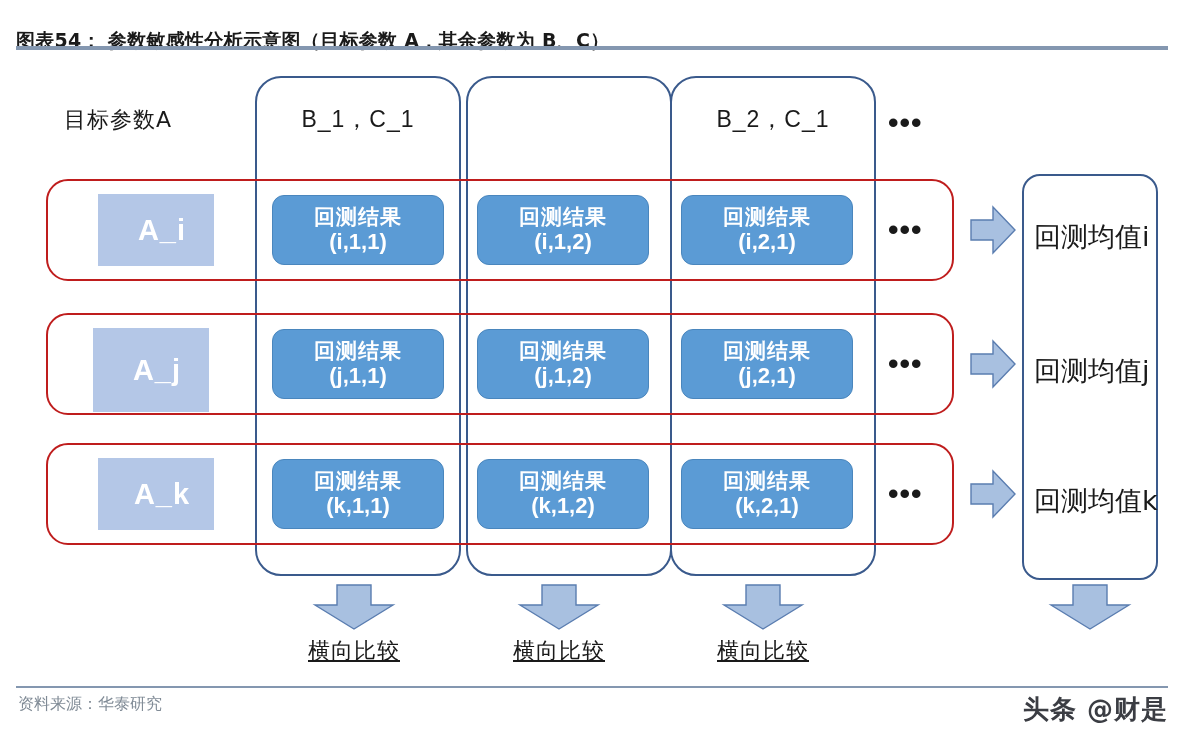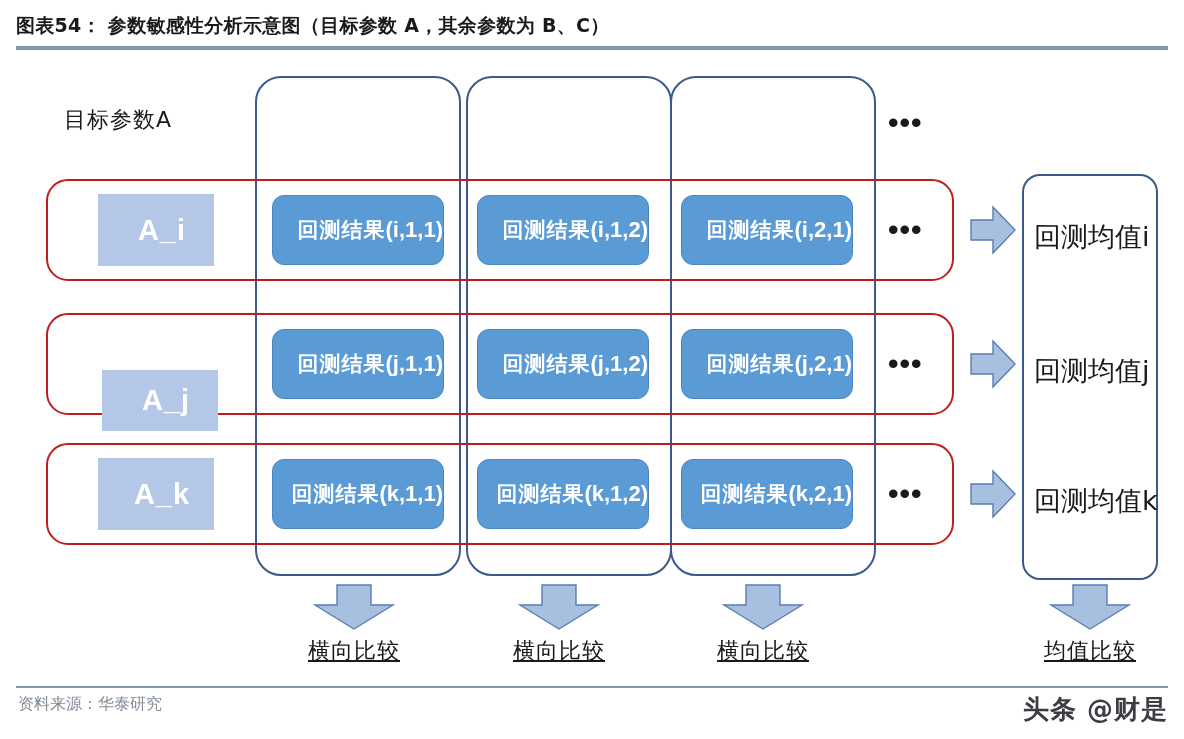--- a/index.html
+++ b/index.html
@@ -12,21 +12,21 @@
     height: 739px;
     position: relative;
     font-family: "Liberation Sans", "DejaVu Sans", sans-serif;
     overflow: hidden;
   }
 
   
   .fig-title {
     position: absolute;
     left: 16px;
-    top: 13px;
+    top: 28px;
     font-size: 19px;
     font-weight: bold;
     color: #1a1a1a;
     letter-spacing: 0.3px;
     white-space: nowrap;
     font-family: "DejaVu Sans", "Liberation Sans", sans-serif;
   }
   .title-rule {
     position: absolute;
     left: 16px;
@@ -138,23 +138,23 @@
     padding-left: 12px;
   }
 
   
   .result-cell {
     position: absolute;
     background: #5b9bd5;
     border: 1.4px solid #4a86bd;
     border-radius: 12px;
     display: flex;
-    flex-direction: row;
+    flex-direction: column;
     align-items: center;
-    justify-content: flex-end;
+    justify-content: center;
     color: #ffffff;
     font-weight: bold;
     box-sizing: border-box;
     line-height: 1.18;
   }
   .result-cell .r1 {
     font-size: 21px;
     letter-spacing: 1px;
     font-family: "DejaVu Sans", "Liberation Sans", sans-serif;
   }
@@ -202,20 +202,22 @@
 
 <div class="fig-title">图表54：  参数敏感性分析示意图（目标参数 A，其余参数为 B、C）</div>
 <div class="title-rule"></div>
 
 <div id="canvas">
 
   <div class="col-capsule" style="left:255px; top:24px; width:206px; height:500px;"></div>
   <div class="col-capsule" style="left:466px; top:24px; width:206px; height:500px;"></div>
   <div class="col-capsule" style="left:670px; top:24px; width:206px; height:500px;"></div>
 
+  <div class="col-header" style="left:255px; top:52px; width:206px;">B_1，C_1</div>
+  <div class="col-header" style="left:670px; top:52px; width:206px;">B_2，C_1</div>
   <div class="ellipsis" style="left:888px; top:56px;">•••</div>
 
   <div class="axis-caption" style="left:64px; top:53px;">目标参数A</div>
 
   <div class="row-capsule" style="left:46px; top:127px; width:908px; height:102px;"></div>
   <div class="param-chip" style="left:98px; top:142px; width:104px; height:72px;">A_i</div>
 
   <div class="result-cell" style="left:272px; top:143px; width:172px; height:70px;">
     <span class="r1">回测结果</span>
     <span class="r2">(i,1,1)</span>
@@ -228,21 +230,21 @@
     <span class="r1">回测结果</span>
     <span class="r2">(i,2,1)</span>
   </div>
   <div class="ellipsis" style="left:888px; top:163px;">•••</div>
 
   <svg class="arrow-svg" style="left:969px; top:152px;" width="48" height="52" viewBox="0 0 48 52">
     <polygon points="2,16 24,16 24,3 46,26 24,49 24,36 2,36" fill="#a8c0e0" stroke="#5a7db0" stroke-width="1.4"></polygon>
   </svg>
 
   <div class="row-capsule" style="left:46px; top:261px; width:908px; height:102px;"></div>
-  <div class="param-chip" style="left:102px; top:276px; width:104px; height:61px;margin-top:42px;">A_j</div>
+  <div class="param-chip" style="left:93px; top:276px; width:104px; height:84px;">A_j</div>
 
   <div class="result-cell" style="left:272px; top:277px; width:172px; height:70px;">
     <span class="r1">回测结果</span>
     <span class="r2">(j,1,1)</span>
   </div>
   <div class="result-cell" style="left:477px; top:277px; width:172px; height:70px;">
     <span class="r1">回测结果</span>
     <span class="r2">(j,1,2)</span>
   </div>
   <div class="result-cell" style="left:681px; top:277px; width:172px; height:70px;">
@@ -290,19 +292,18 @@
   <svg class="arrow-svg" style="left:720px; top:531px;" width="86" height="48" viewBox="0 0 86 48">
     <polygon points="26,2 60,2 60,22 82,22 43,46 4,22 26,22" fill="#a8c0e0" stroke="#5a7db0" stroke-width="1.4"></polygon>
   </svg>
   <svg class="arrow-svg" style="left:1047px; top:531px;" width="86" height="48" viewBox="0 0 86 48">
     <polygon points="26,2 60,2 60,22 82,22 43,46 4,22 26,22" fill="#a8c0e0" stroke="#5a7db0" stroke-width="1.4"></polygon>
   </svg>
 
   <div class="compare-label" style="left:274px; top:584px; width:160px;">横向比较</div>
   <div class="compare-label" style="left:479px; top:584px; width:160px;">横向比较</div>
   <div class="compare-label" style="left:683px; top:584px; width:160px;">横向比较</div>
-  <div class="compare-label" style="left:1010px; top:584px; width:160px;">均值比较</div>
 
 </div>
 
 <div class="footer-rule"></div>
 <div class="source-text">资料来源：华泰研究</div>
 <div class="watermark">头条 @财是</div>
 
 </body></html>

